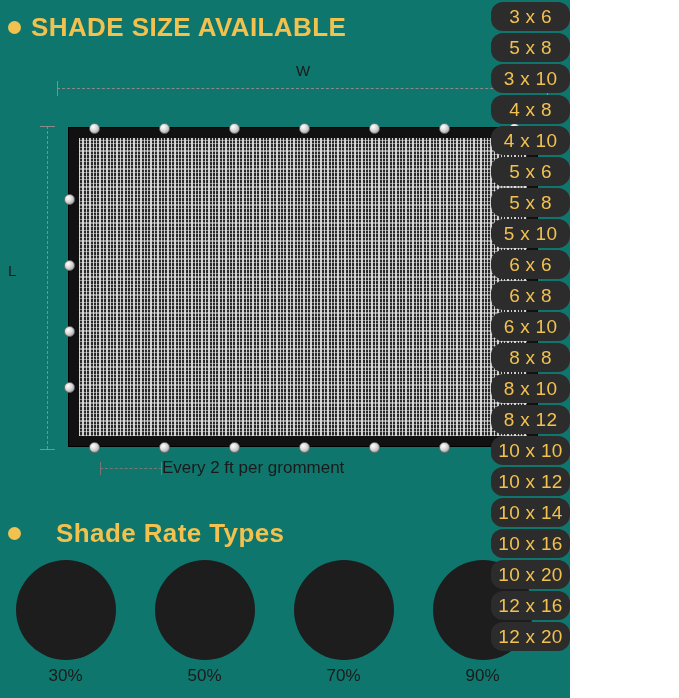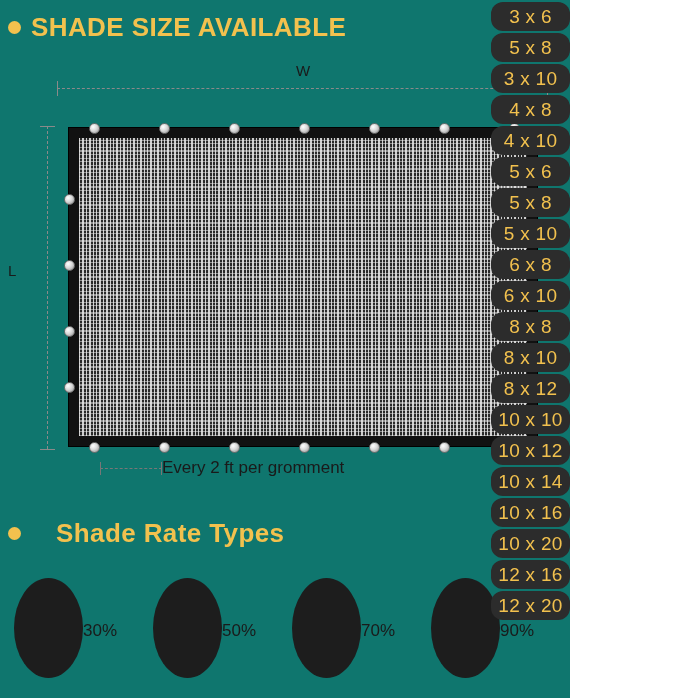--- a/index.html
+++ b/index.html
@@ -224,21 +224,21 @@
     left: 14px;
     top: 560px;
     width: 560px;
     height: 135px;
     display: flex;
     gap: 36px;
   }
   .rate {
     width: 103px;
     display: flex;
-    flex-direction: row;
+    flex-direction: column;
     align-items: center;
   }
   .rate .swatch {
     width: 100px;
     height: 100px;
     border-radius: 50%;
     background: #1d1d1d;
     overflow: hidden;
   }
   .rate .rlabel {
@@ -377,20 +377,21 @@
 
   <div class="size-rail">
     <div class="size-chip">3 x 6</div>
     <div class="size-chip">5 x 8</div>
     <div class="size-chip">3 x 10</div>
     <div class="size-chip">4 x 8</div>
     <div class="size-chip">4 x 10</div>
     <div class="size-chip">5 x 6</div>
     <div class="size-chip">5 x 8</div>
     <div class="size-chip">5 x 10</div>
+    <div class="size-chip">6 x 6</div>
     <div class="size-chip">6 x 8</div>
     <div class="size-chip">6 x 10</div>
     <div class="size-chip">8 x 8</div>
     <div class="size-chip">8 x 10</div>
     <div class="size-chip">8 x 12</div>
     <div class="size-chip">10 x 10</div>
     <div class="size-chip">10 x 12</div>
     <div class="size-chip">10 x 14</div>
     <div class="size-chip">10 x 16</div>
     <div class="size-chip">10 x 20</div>

